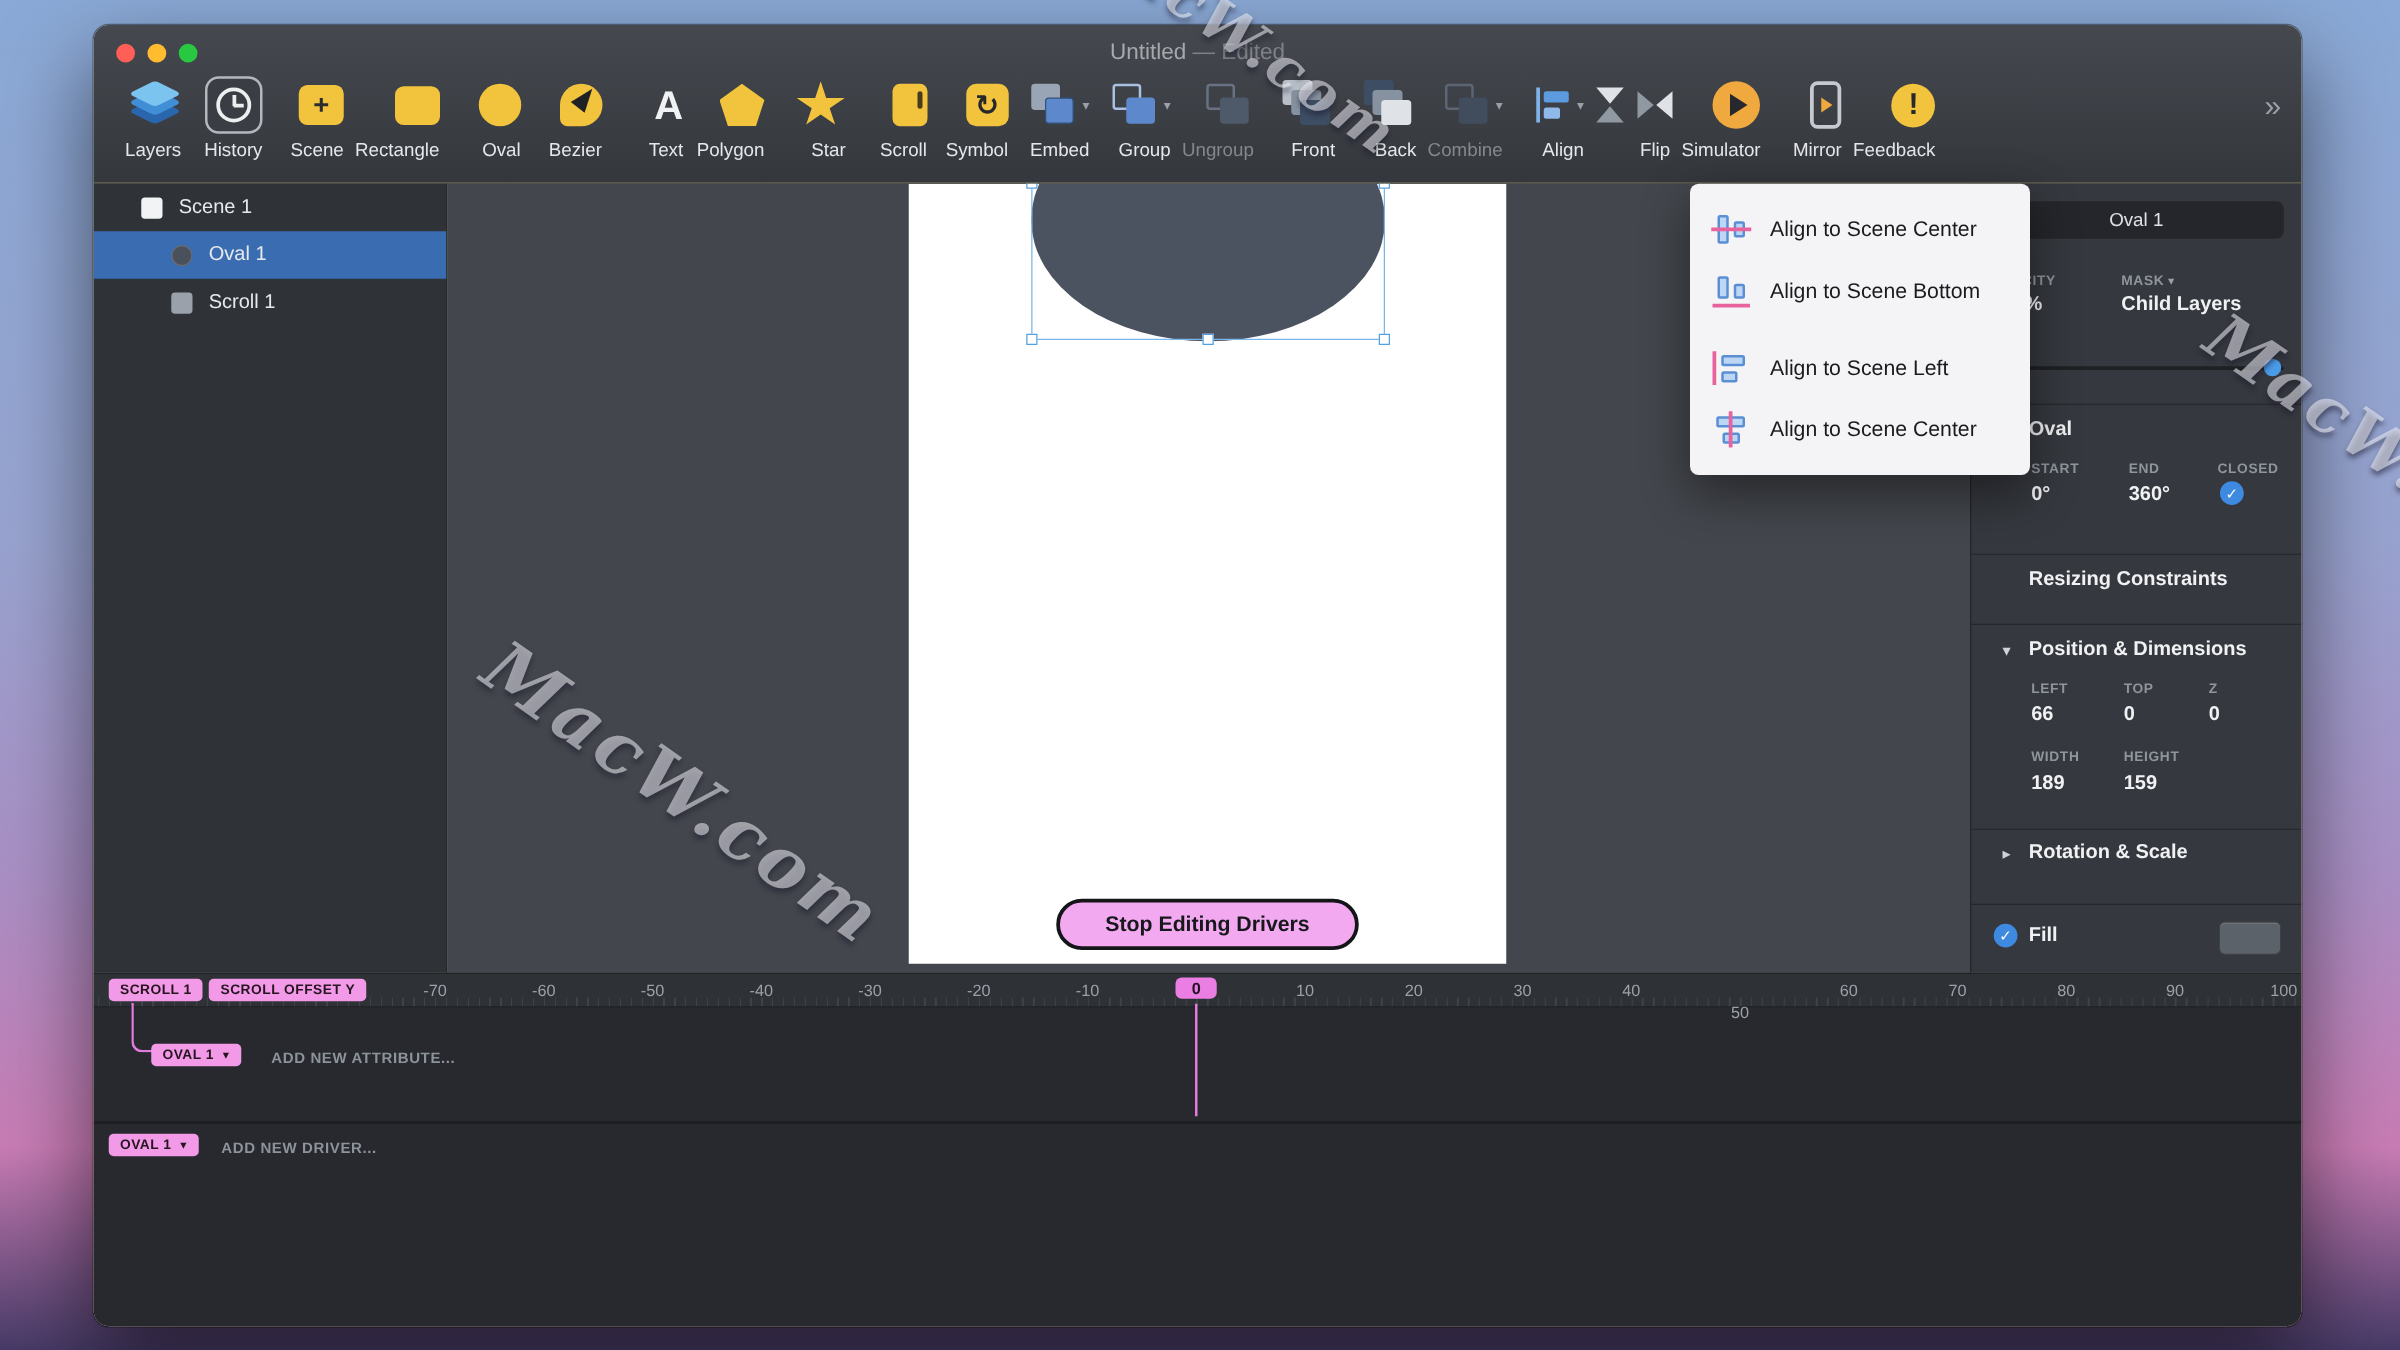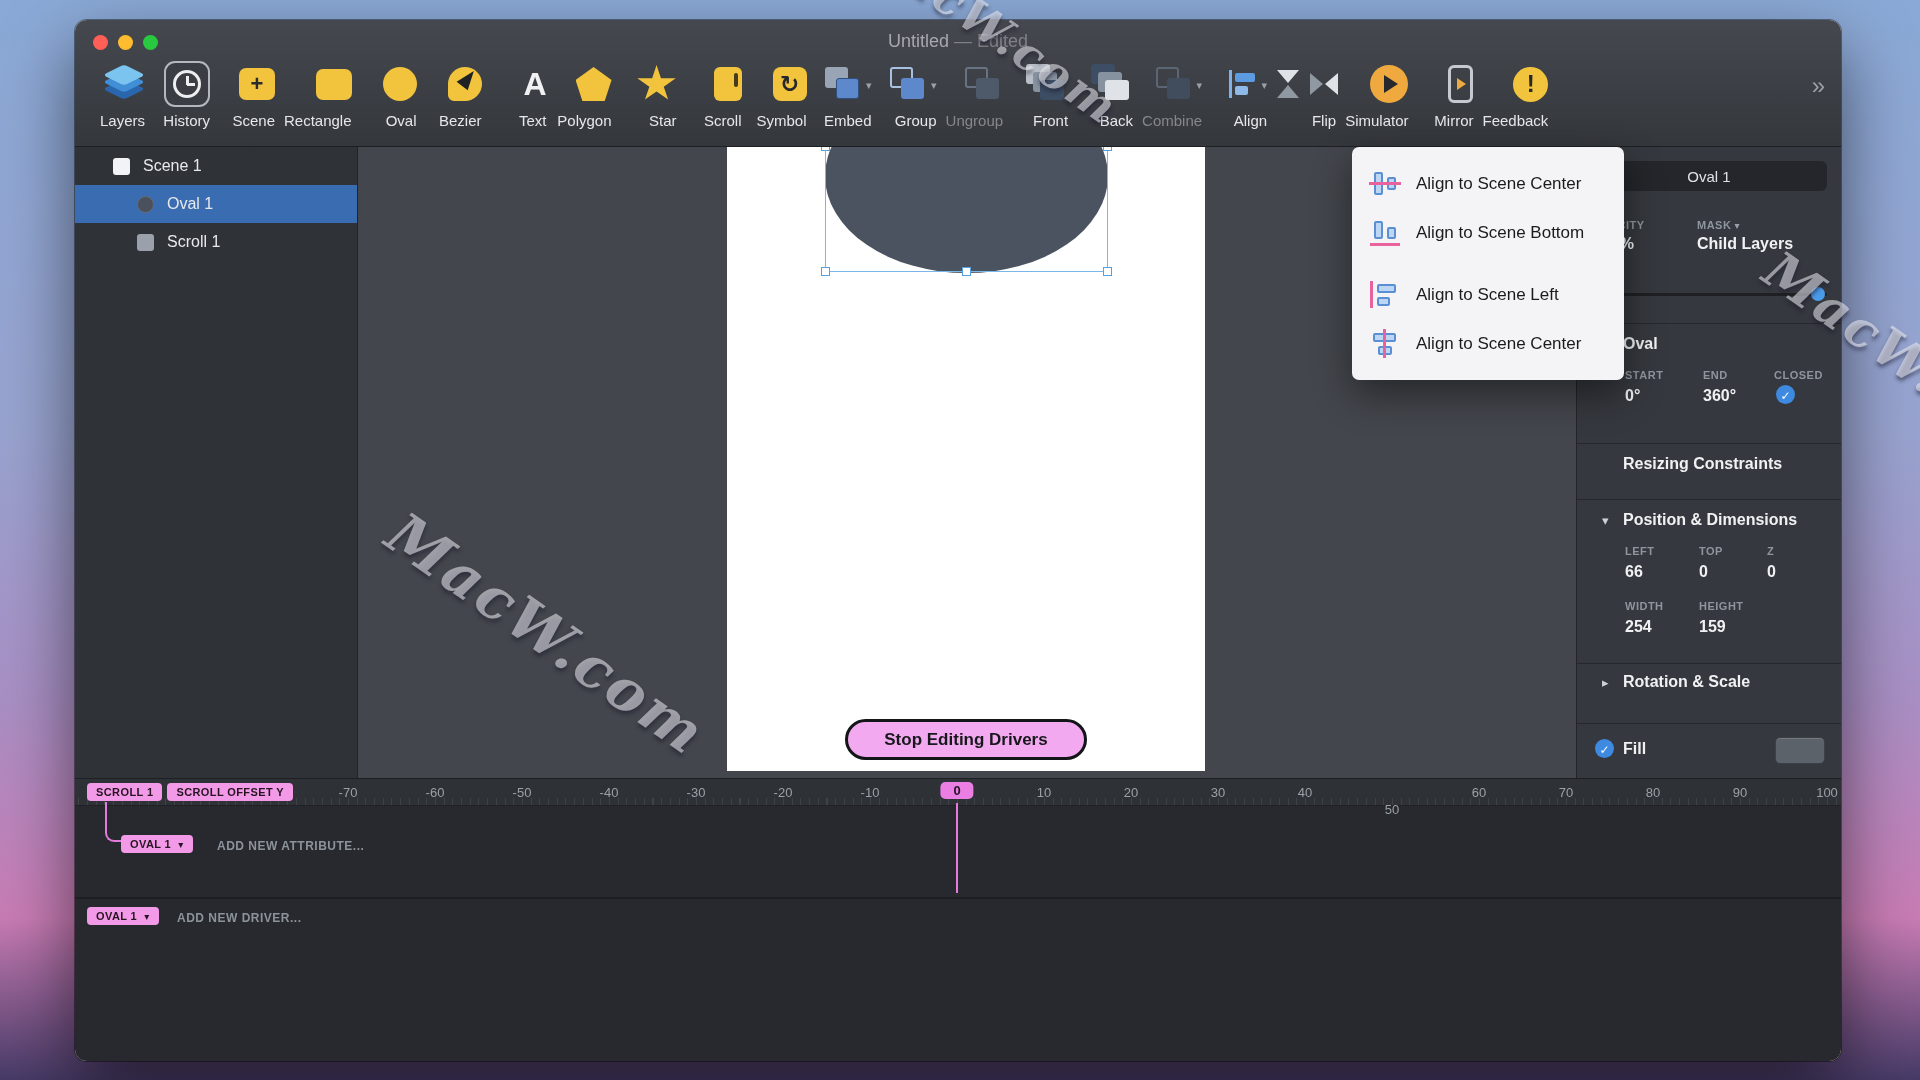--- a/index.html
+++ b/index.html
@@ -411,21 +411,21 @@
     <div class="sec-head" style="top:364px;">Position &amp; Dimensions</div>
 
     <div class="ins-label" style="left:48px;top:398px;">LEFT</div>
     <div class="ins-value" style="left:48px;top:416px;">66</div>
     <div class="ins-label" style="left:122px;top:398px;">TOP</div>
     <div class="ins-value" style="left:122px;top:416px;">0</div>
     <div class="ins-label" style="left:190px;top:398px;">Z</div>
     <div class="ins-value" style="left:190px;top:416px;">0</div>
 
     <div class="ins-label" style="left:48px;top:453px;">WIDTH</div>
-    <div class="ins-value" style="left:48px;top:471px;">254</div>
+    <div class="ins-value" style="left:48px;top:471px;">189</div>
     <div class="ins-label" style="left:122px;top:453px;">HEIGHT</div>
     <div class="ins-value" style="left:122px;top:471px;">159</div>
 
     <div class="sep" style="top:516px;"></div>
     <span class="chev right" style="top:528px;"></span>
     <div class="sec-head" style="top:526px;">Rotation &amp; Scale</div>
 
     <div class="sep" style="top:576px;"></div>
     <div class="checkbox" style="left:18px;top:592px;">
         <span class="check"></span>

